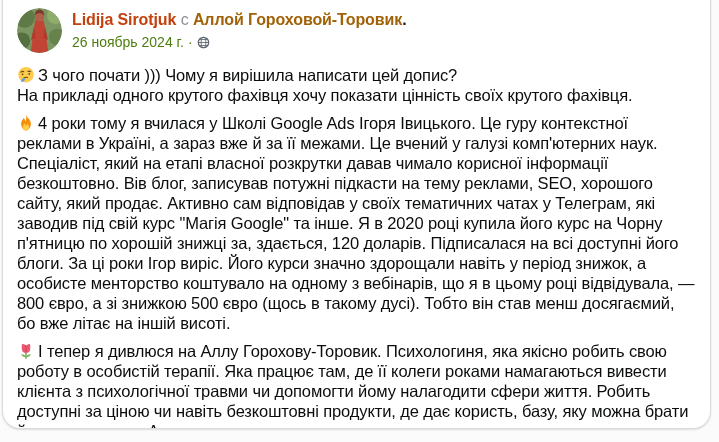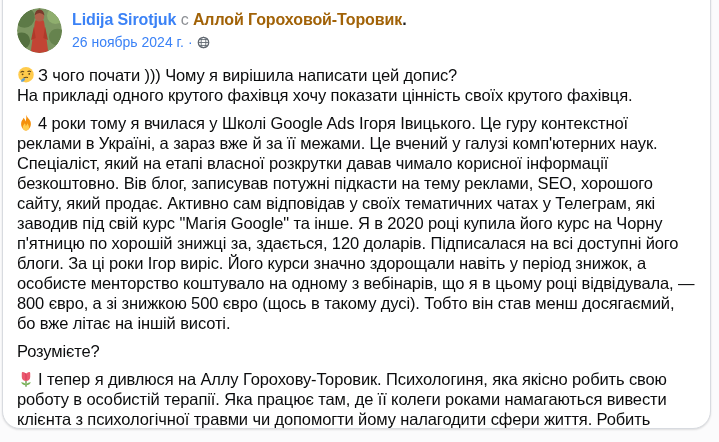--- a/index.html
+++ b/index.html
@@ -17,26 +17,26 @@
     padding:33px 14px 0 14px;overflow:hidden;
   }
   .header{display:flex;align-items:flex-start;}
   .avatar{
     width:45px;height:45px;border-radius:50%;overflow:hidden;flex:none;
     cursor:pointer;
   }
   .avatar svg{display:block;width:100%;height:100%;}
   .hmeta{margin-left:10px;padding-top:1px;}
   .nameline{font-size:16px;line-height:21px;letter-spacing:-0.1px;}
-  .author{color:#3b82f6;font-weight:700;cursor:pointer;}
+  .author{color:#c2410c;font-weight:700;cursor:pointer;}
   .connector{color:#8d9095;font-weight:400;}
   .tagged{color:#a16207;font-weight:700;cursor:pointer;}
   .suffix{color:#1c1e21;font-weight:700;}
   .dateline{
-    margin-top:4px;font-size:14px;color:#3b82f6;
+    margin-top:4px;font-size:14px;color:#4d7c0f;
     display:flex;align-items:center;gap:4px;line-height:16px;
   }
   .dateline .ts{cursor:pointer;}
   .globe{width:13px;height:13px;display:inline-block;}
   .body{
     margin-top:12px;font-size:16.5px;line-height:20px;color:#0b0c0d;
     letter-spacing:-0.12px;
   }
   .para{white-space:pre-wrap;margin:0 0 8px 0;}
   .para:last-child{margin-bottom:0;}
@@ -92,21 +92,20 @@
     <circle cx="6.2" cy="9.3" r="1" fill="#65471b"></circle>
     <circle cx="13.6" cy="8.8" r="1" fill="#65471b"></circle>
     <path d="M7.6 13.2 q2.1 -1.1 4.1 -0.4" stroke="#65471b" stroke-width="1.2" fill="none" stroke-linecap="round"></path>
     <path d="M4.6 17.5 q-0.4 -3.3 2.4 -3.6 l2 -0.2 q0.2 2.6 -2 3.5 q-1.4 0.6 -2.4 0.3 z" fill="#5da0d9"></path>
   </svg><span>З чого почати ))) Чому я вирішила написати цей допис?
 На прикладі одного крутого фахівця хочу показати цінність своїх крутого фахівця.</span></div>
       <div class="para"><svg class="emoji" viewBox="0 0 20 20">
     <path d="M10 0.8 C11 3.8 13.9 5.4 15 8.4 C16.5 12.6 13.9 18.3 10 18.3 C6.1 18.3 3.5 12.6 5 8.4 C5.6 6.9 6.9 5.8 7.3 4.2 C8.6 5.7 9.1 6.8 9.1 8.3 C10.6 6.3 10.6 3.4 10 0.8 Z" fill="#f4900c"></path>
     <path d="M10 18.3 c-2.7 0 -4.1 -2.3 -3.5 -4.5 c0.4 -1.5 1.7 -2.1 2.1 -3.4 c0.8 1 1.2 1.9 1 3.1 c1.2 -0.8 1.7 -2.1 1.7 -3.3 c1.4 1.7 2.5 3.7 2 5.6 c-0.4 1.7 -1.7 2.5 -3.3 2.5 z" fill="#ffcc4d"></path>
   </svg><span>4 роки тому я вчилася у Школі Google Ads Ігоря Івицького. Це гуру контекстної реклами в Україні, а зараз вже й за її межами. Це вчений у галузі комп'ютерних наук. Спеціаліст, який на етапі власної розкрутки давав чимало корисної інформації безкоштовно. Вів блог, записував потужні підкасти на тему реклами, SEO, хорошого сайту, який продає. Активно сам відповідав у своїх тематичних чатах у Телеграм, які заводив під свій курс "Магія Google" та інше. Я в 2020 році купила його курс на Чорну п'ятницю по хорошій знижці за, здається, 120 доларів. Підписалася на всі доступні його блоги. За ці роки Ігор виріс. Його курси значно здорощали навіть у період знижок, а особисте менторство коштувало на одному з вебінарів, що я в цьому році відвідувала, — 800 євро, а зі знижкою 500 євро (щось в такому дусі). Тобто він став менш досягаємий, бо вже літає на іншій висоті.</span></div>
-      <div class="para"><span>Розумієте?</span></div>
       <div class="para"><svg class="emoji" viewBox="0 0 20 20">
     <path d="M10 11.5 v7" stroke="#5c913b" stroke-width="1.4"></path>
     <path d="M10 17 q-4.2 -0.2 -5.4 -3.4 q4.3 0.2 5.4 3.4z" fill="#77b255"></path>
     <path d="M10 17 q4.2 -0.2 5.4 -3.4 q-4.3 0.2 -5.4 3.4z" fill="#77b255"></path>
     <path d="M5.3 3.6 q0 -2.2 2.3 -1.1 q2.4 1.5 2.4 1.5 q0 0 2.4 -1.5 q2.3 -1.1 2.3 1.1 l0 3.8 q0 4.6 -4.7 4.6 q-4.7 0 -4.7 -4.6 z" fill="#ea596e"></path>
     <path d="M8.4 3.1 q1.6 1.1 1.6 3.1 l0 5.5" stroke="#d8325a" stroke-width="0.9" fill="none"></path>
   </svg><span>І тепер я дивлюся на Аллу Горохову-Торовик. Психологиня, яка якісно робить свою роботу в особистій терапії. Яка працює там, де її колеги роками намагаються вивести клієнта з психологічної травми чи допомогти йому налагодити сфери життя. Робить доступні за ціною чи навіть безкоштовні продукти, де дає користь, базу, яку можна брати й застосовувати. Алла</span></div>
     </div>
 </div>
 

